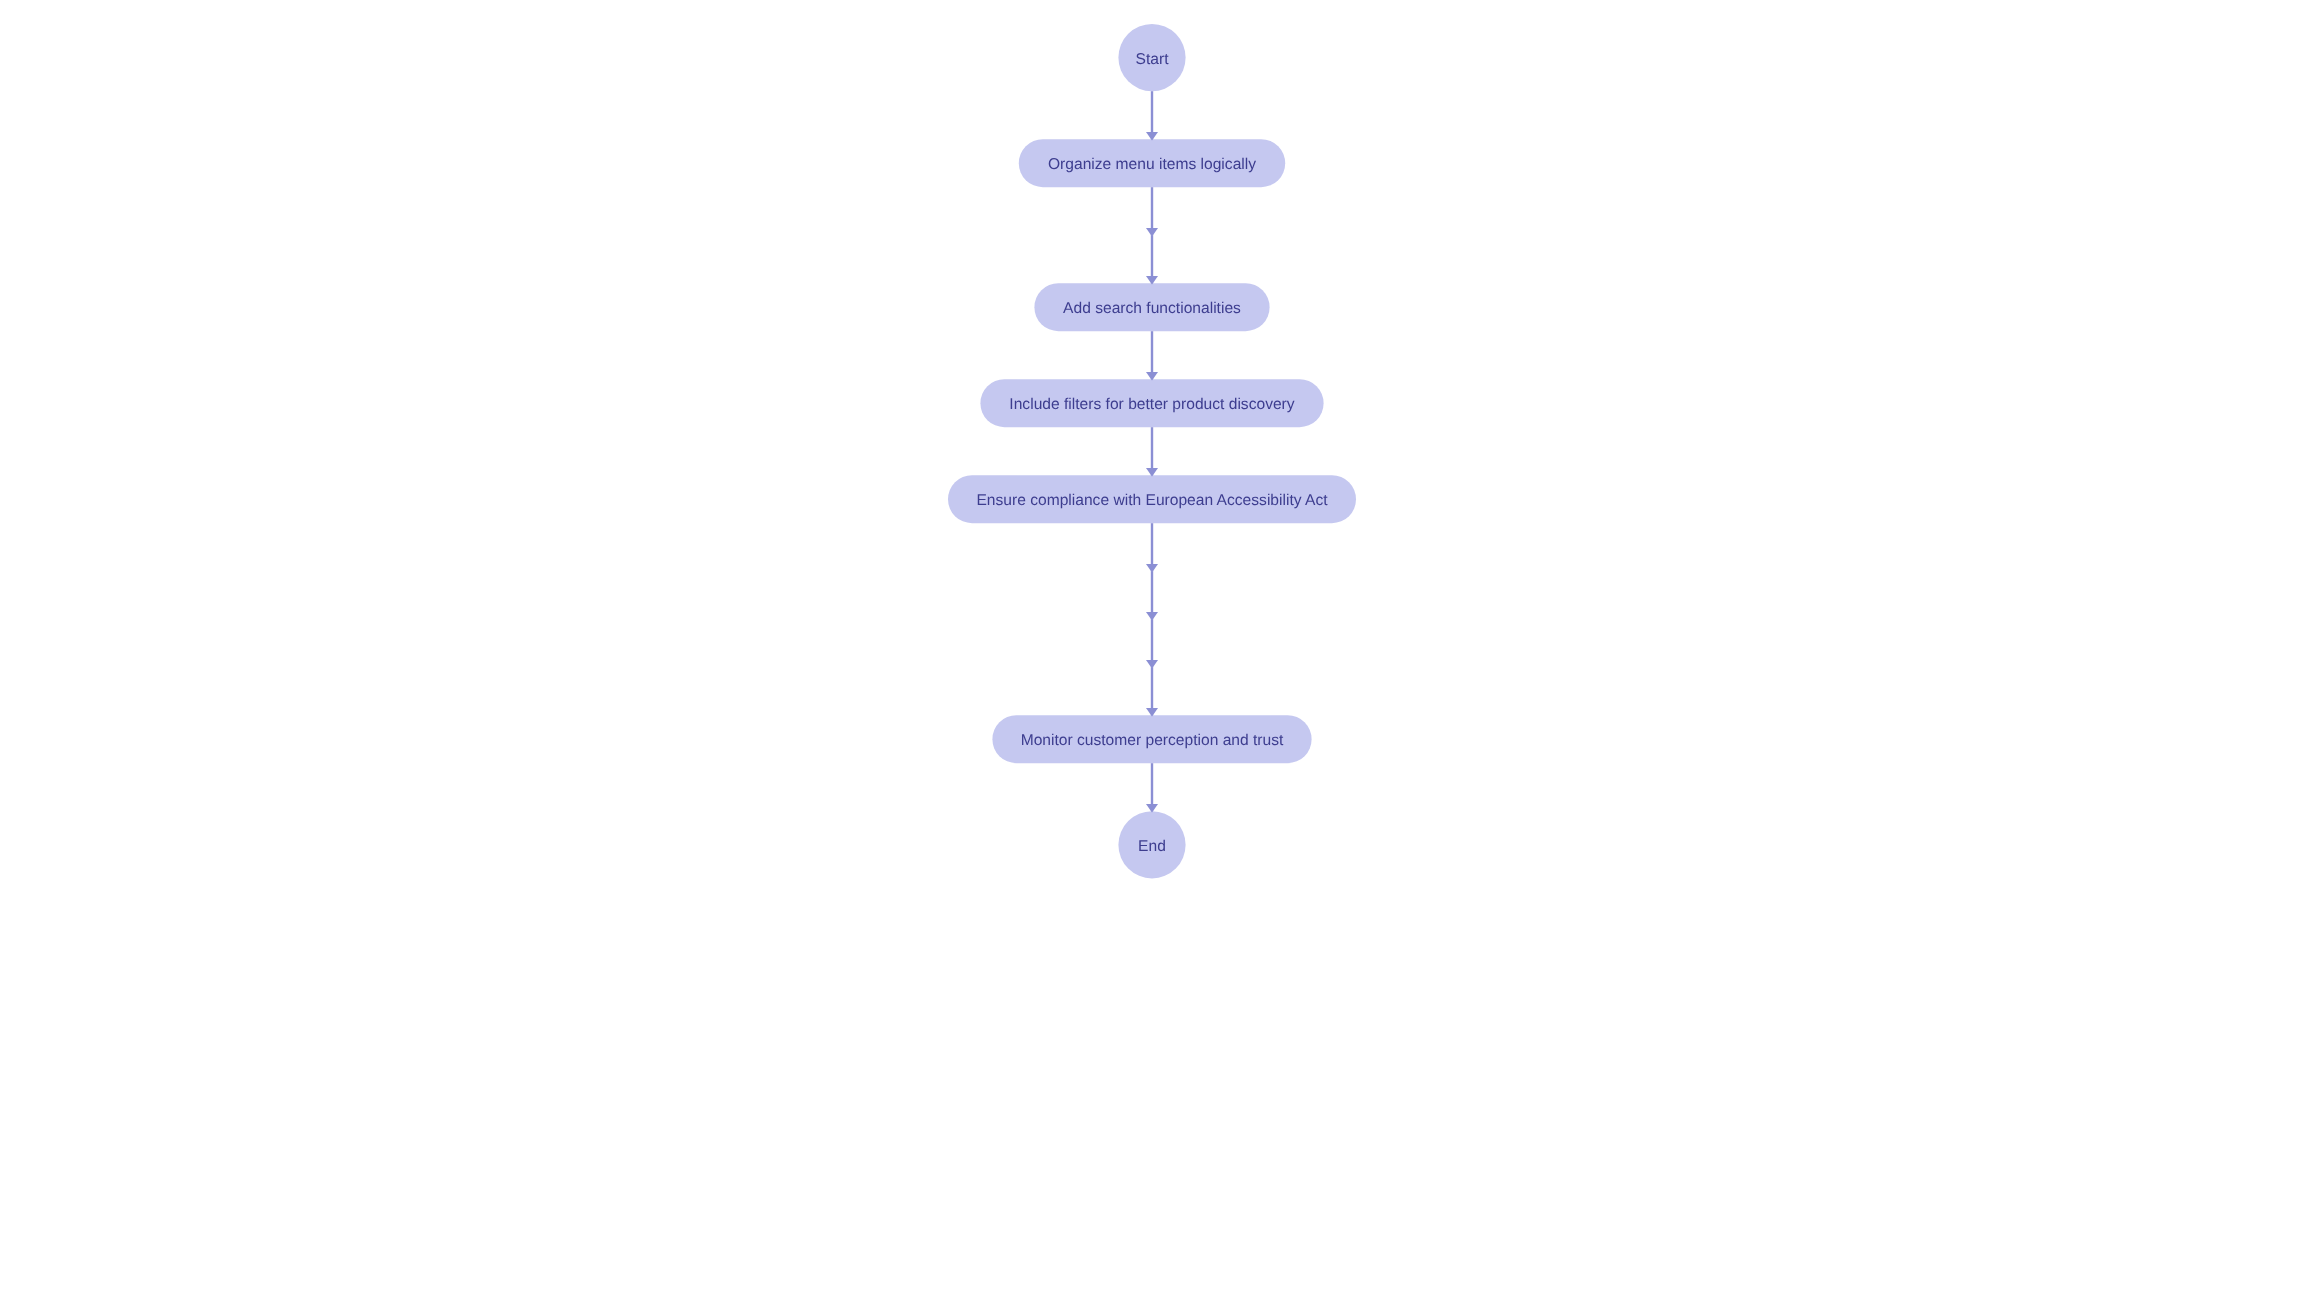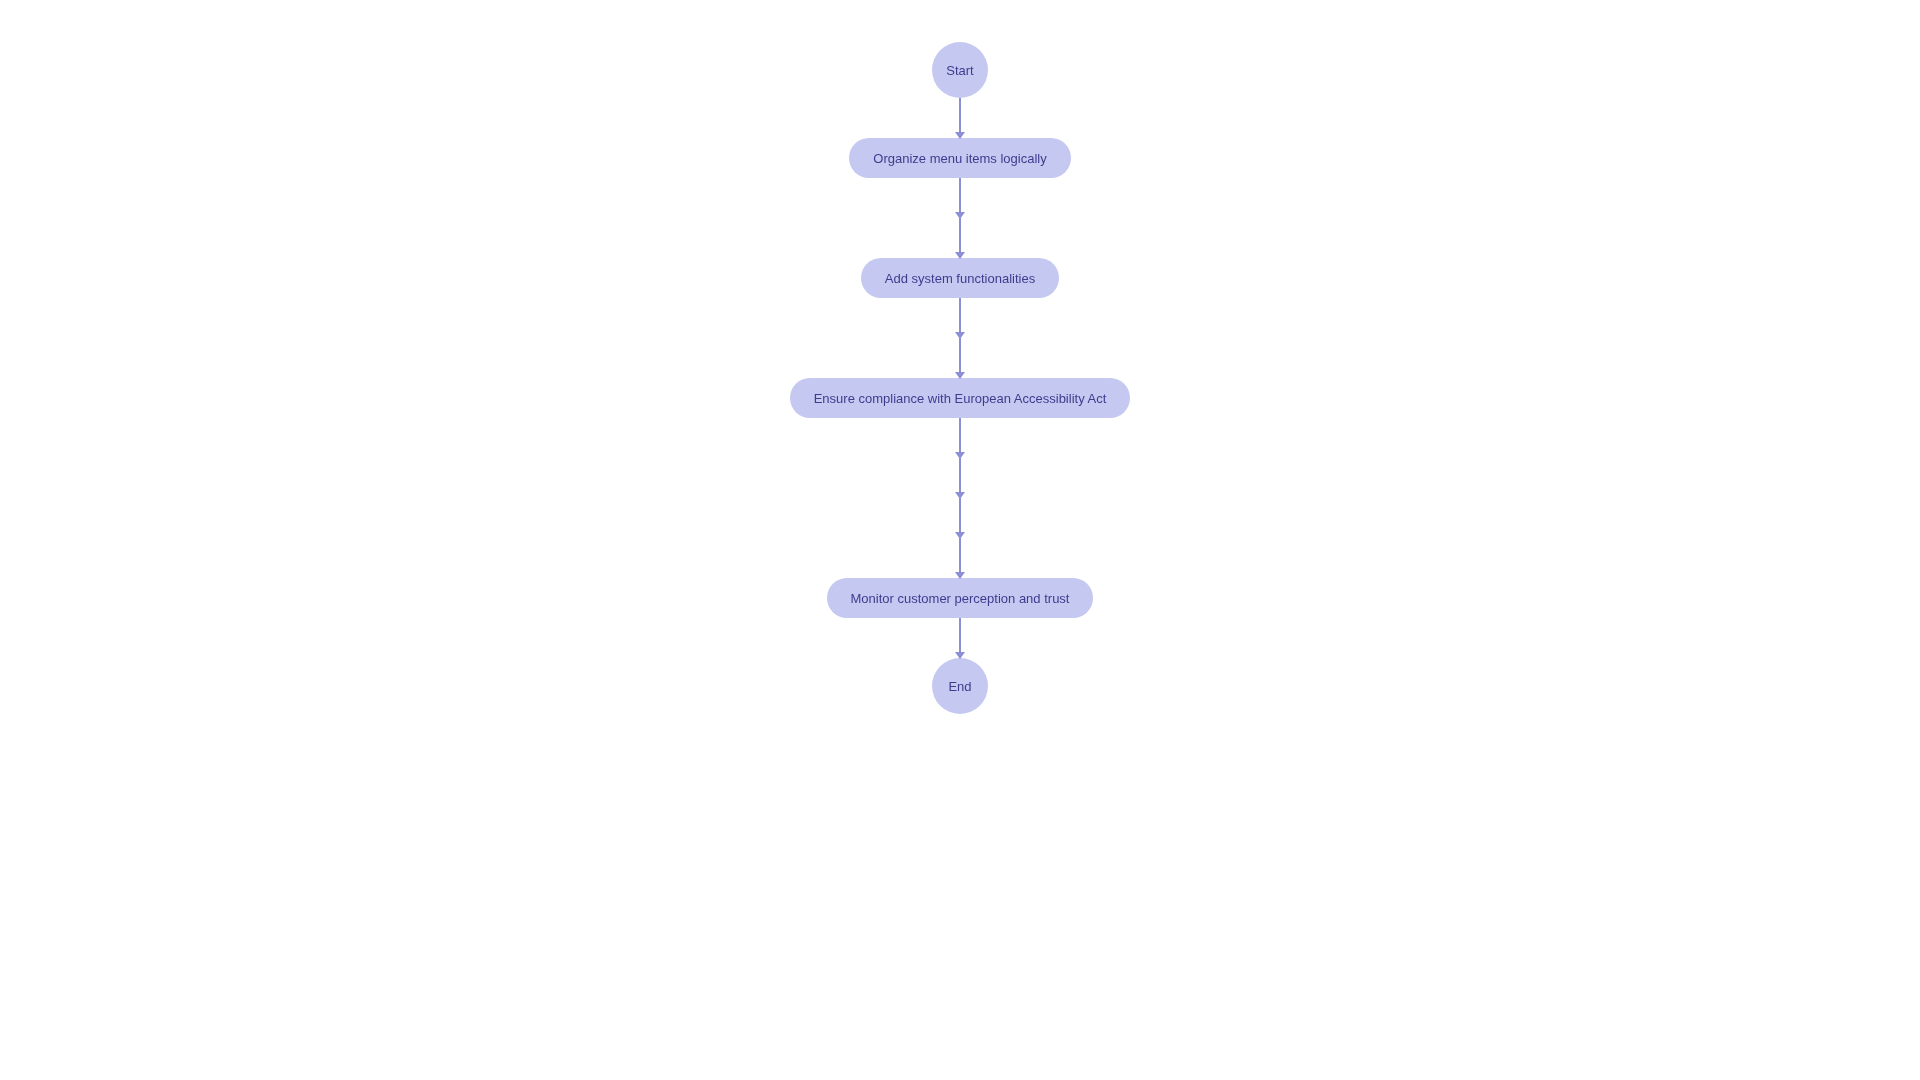--- a/index.html
+++ b/index.html
@@ -18,21 +18,20 @@
       justify-content: center;
       align-items: flex-start;
     }
 
     .flowchart-container {
       display: flex;
       flex-direction: column;
       align-items: center;
       padding-top: 20px;
       gap: 0;
-      margin-top: 22px;
     }
 
     .node {
       display: flex;
       align-items: center;
       justify-content: center;
       background: #c5c8f0;
       color: #3d3d8f;
       font-size: 13px;
       font-weight: 400;
@@ -88,24 +87,25 @@
 
   <div class="connector"></div>
 
   <div class="node">Organize menu items logically</div>
 
   <div class="connector"></div>
 
 
   <div class="connector"></div>
 
-  <div class="node">Add system functionalities</div>
+  <div class="node">Add search functionalities</div>
 
   <div class="connector"></div>
 
+  <div class="node">Include filters for better product discovery</div>
 
   <div class="connector"></div>
 
   <div class="node">Ensure compliance with European Accessibility Act</div>
 
   <div class="connector"></div>
 
 
   <div class="connector"></div>
 

